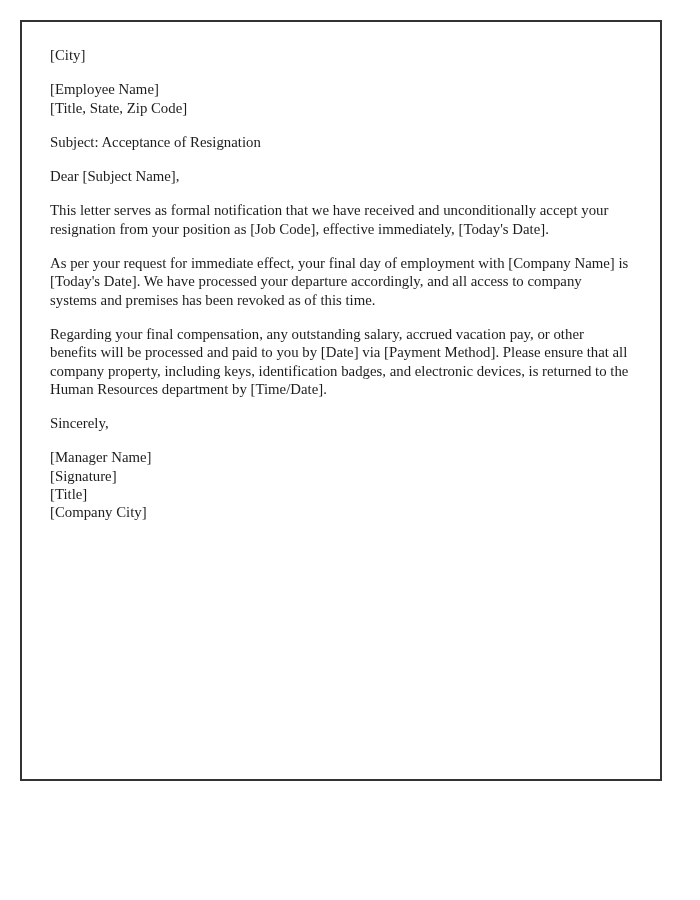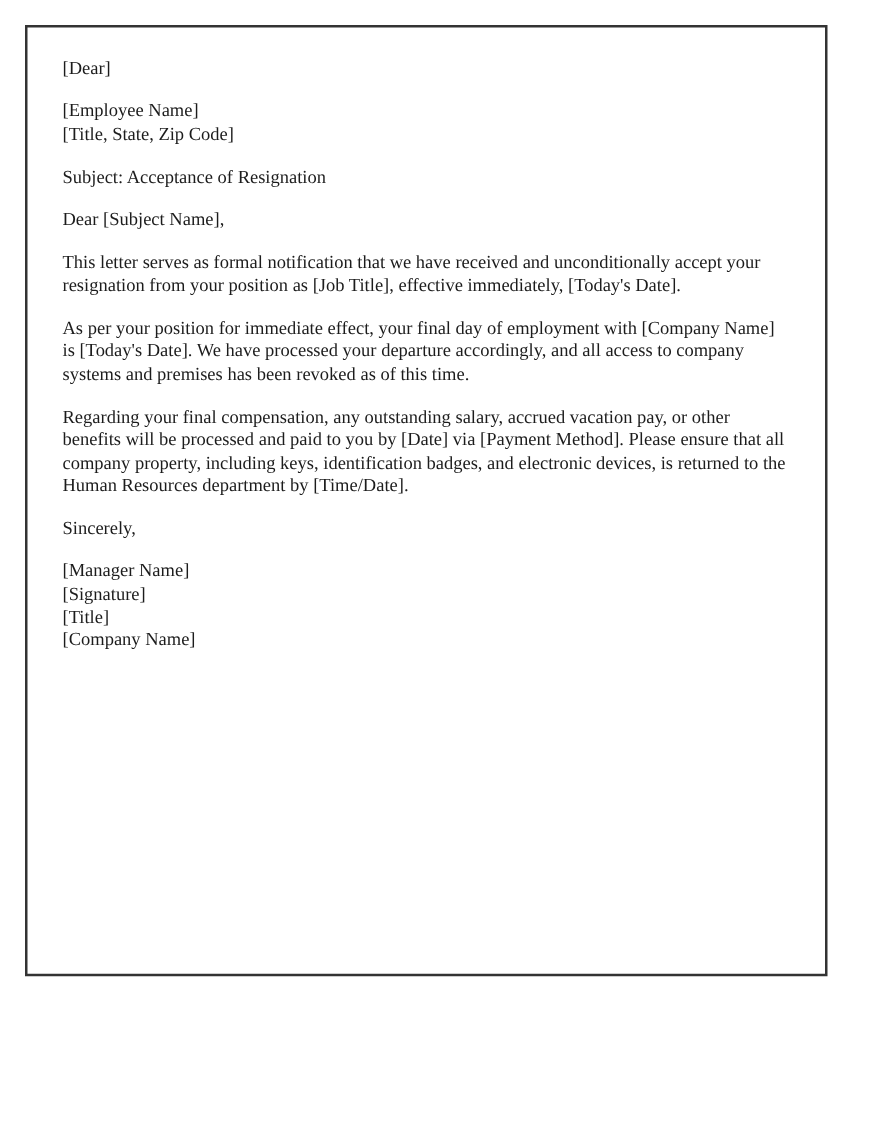--- a/index.html
+++ b/index.html
@@ -41,47 +41,47 @@
   .block .line {
     margin: 0;
   }
 </style>
 </head>
 <body style="color: rgb(28, 28, 28);">
 
 <div class="letter-page" style="border-color: rgb(51, 51, 51); background: rgb(255, 255, 255);">
 
   <div class="block">
-    <div class="line">[Dear]</div>
+    <div class="line">[City]</div>
   </div>
 
   <div class="block">
     <div class="line">[Employee Name]</div>
     <div class="line">[Title, State, Zip Code]</div>
   </div>
 
   <div class="block">
     <div class="line">Subject: Acceptance of Resignation</div>
   </div>
 
   <div class="block">
     <div class="line">Dear [Subject Name],</div>
   </div>
 
-  <p class="para">This letter serves as formal notification that we have received and unconditionally accept your resignation from your position as [Job Title], effective immediately, [Today's Date].</p>
+  <p class="para">This letter serves as formal notification that we have received and unconditionally accept your resignation from your position as [Job Code], effective immediately, [Today's Date].</p>
 
-  <p class="para">As per your position for immediate effect, your final day of employment with [Company Name] is [Today's Date]. We have processed your departure accordingly, and all access to company systems and premises has been revoked as of this time.</p>
+  <p class="para">As per your request for immediate effect, your final day of employment with [Company Name] is [Today's Date]. We have processed your departure accordingly, and all access to company systems and premises has been revoked as of this time.</p>
 
   <p class="para">Regarding your final compensation, any outstanding salary, accrued vacation pay, or other benefits will be processed and paid to you by [Date] via [Payment Method]. Please ensure that all company property, including keys, identification badges, and electronic devices, is returned to the Human Resources department by [Time/Date].</p>
 
 
   <div class="block">
     <div class="line">Sincerely,</div>
   </div>
 
   <div class="block">
     <div class="line">[Manager Name]</div>
     <div class="line">[Signature]</div>
     <div class="line">[Title]</div>
-    <div class="line">[Company Name]</div>
+    <div class="line">[Company City]</div>
   </div>
 
 </div>
 
 </body></html>

